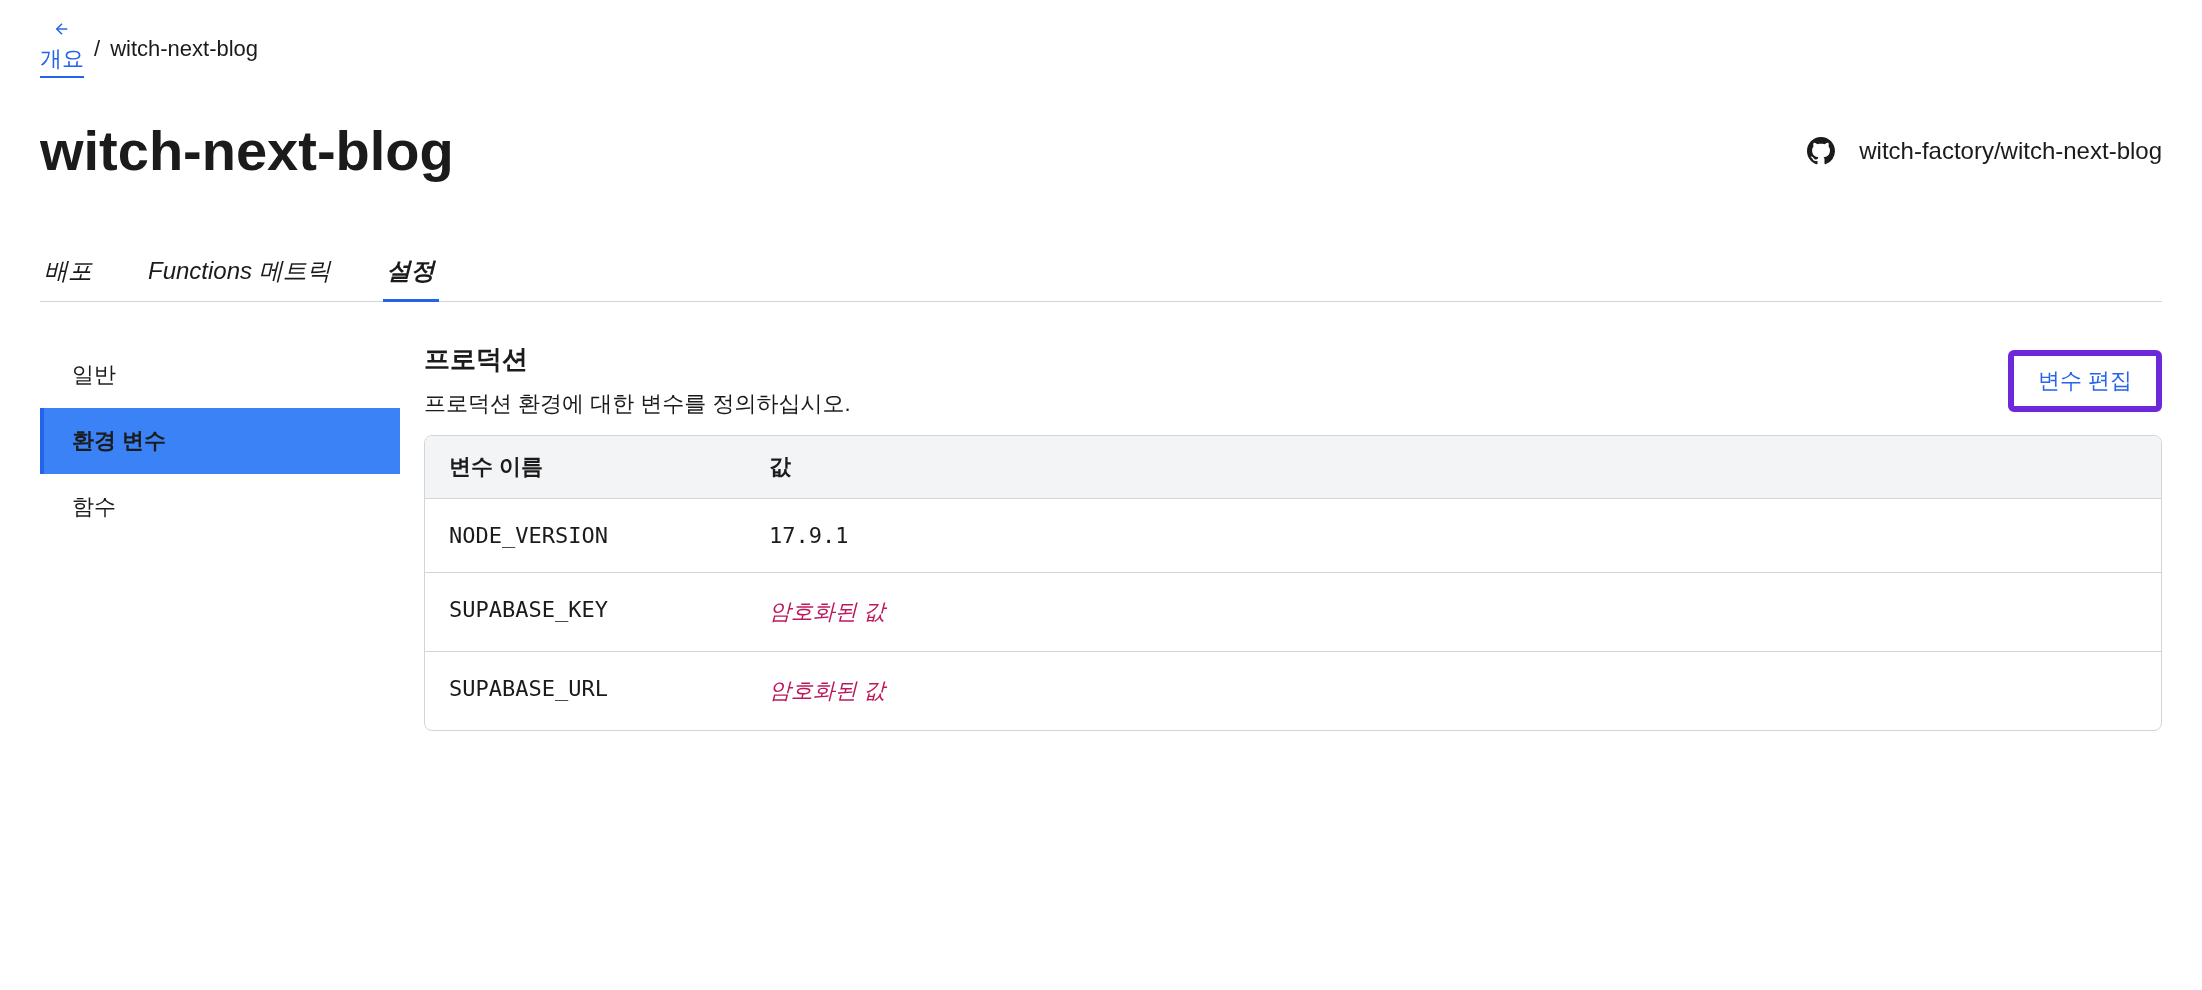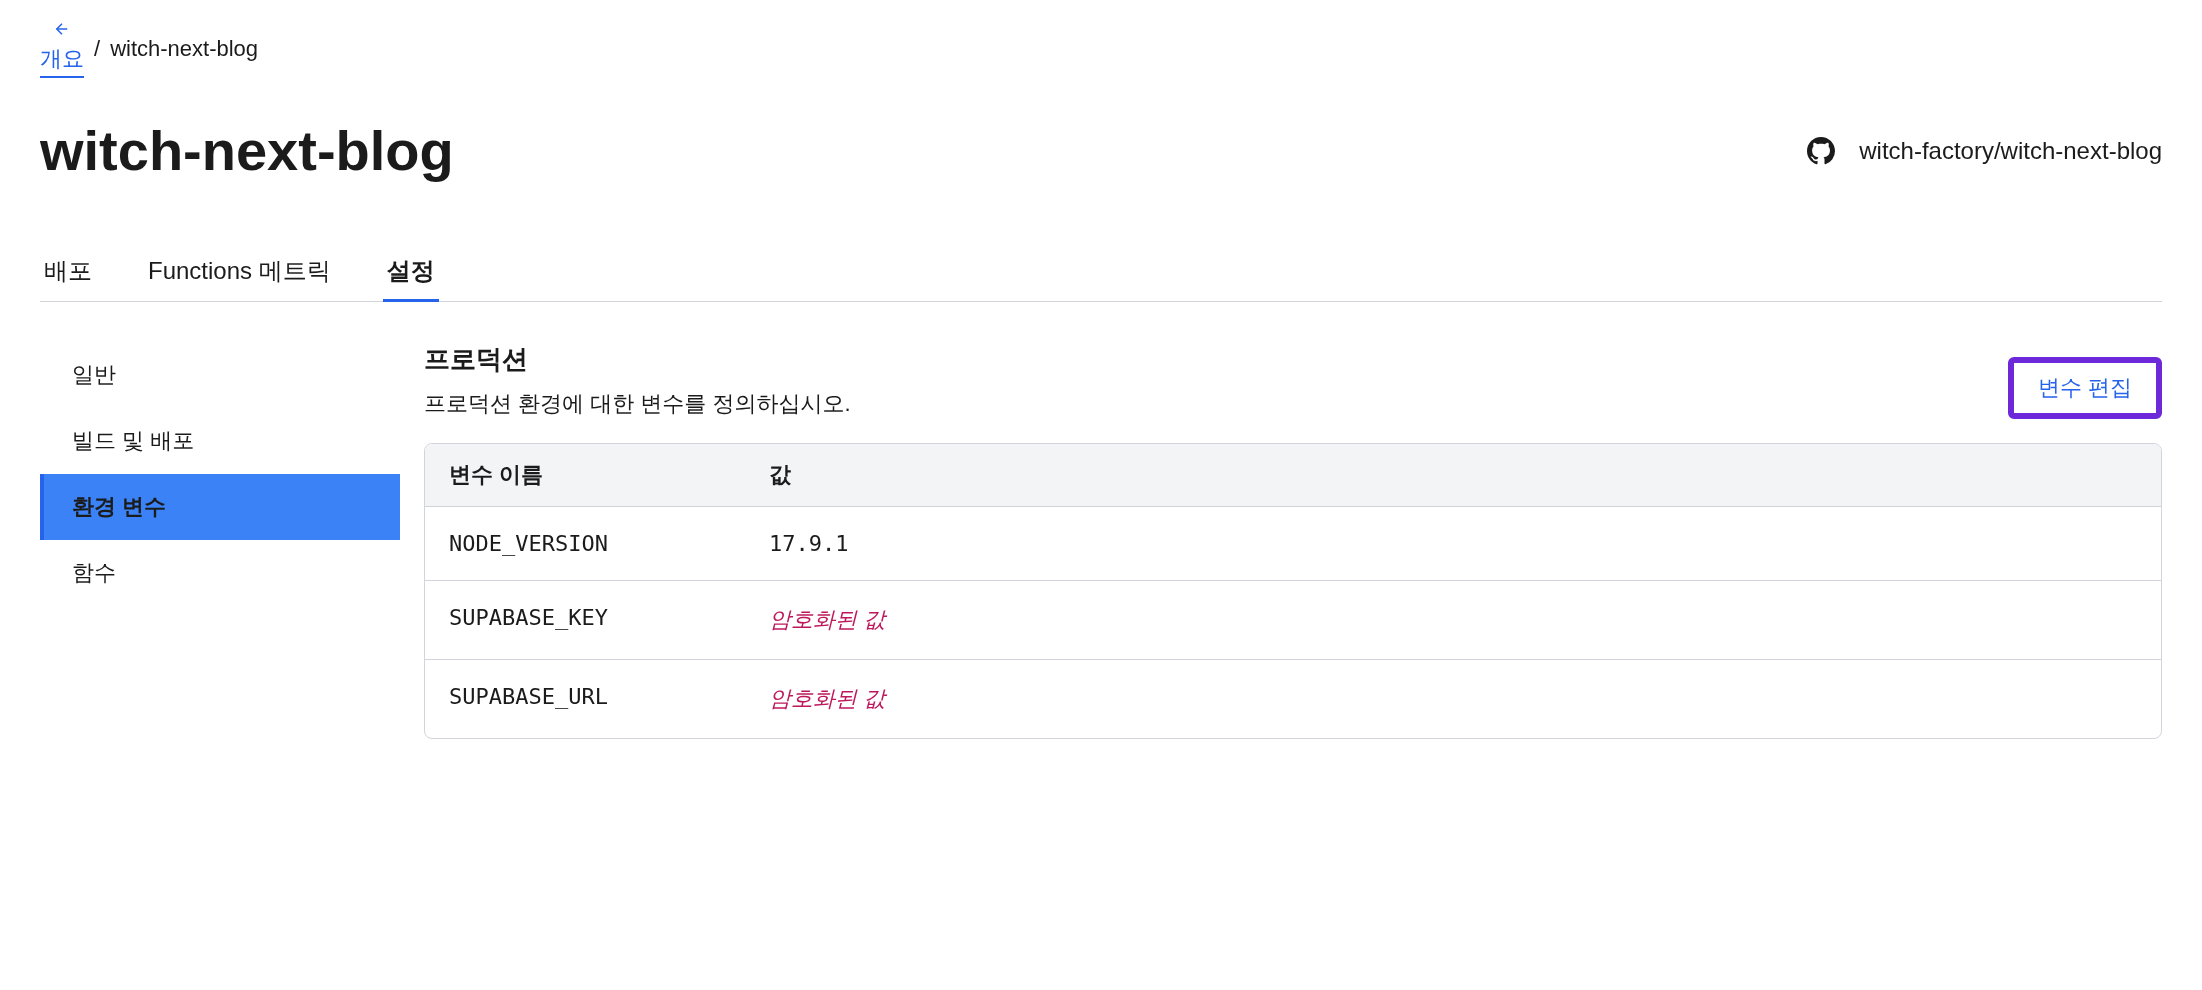--- a/index.html
+++ b/index.html
@@ -70,20 +70,21 @@
       border-bottom: 1px solid #d1d5db;
       margin-bottom: 40px;
     }
     .tab {
       padding: 12px 4px;
       font-size: 24px;
       color: #1b1b1b;
       cursor: pointer;
       border-bottom: 3px solid transparent;
       margin-bottom: -1px;
+      font-style: italic;
     }
     .tab.active {
       font-weight: 700;
       border-bottom-color: #2563eb;
     }
     .content {
       display: flex;
       gap: 24px;
     }
     .sidebar {
@@ -101,22 +102,22 @@
       background: #3b82f6;
       font-weight: 700;
       border-left-color: #2563eb;
     }
     .main {
       flex: 1;
     }
     .section-header {
       display: flex;
       justify-content: space-between;
-      align-items: flex-end;
-      margin-bottom: 24px;
+      align-items: center;
+      margin-bottom: 16px;
     }
     .section-header-text {
       flex: 1;
     }
     .section-title {
       font-size: 26px;
       font-weight: 700;
       margin-bottom: 12px;
     }
     .section-desc {
@@ -205,21 +206,20 @@
 
 <div class="tabs">
   <div class="tab">배포</div>
   <div class="tab">Functions 메트릭</div>
   <div class="tab active">설정</div>
 </div>
 
 <div class="content">
   <div class="sidebar">
     <div class="sidebar-item">일반</div>
-    <div class="sidebar-item">빌드 및 배포</div>
     <div class="sidebar-item active">환경 변수</div>
     <div class="sidebar-item">함수</div>
   </div>
 
   <div class="main">
     <div class="section-header">
       <div class="section-header-text">
         <h2 class="section-title">프로덕션</h2>
         <p class="section-desc">프로덕션 환경에 대한 변수를 정의하십시오.</p>
       </div>

